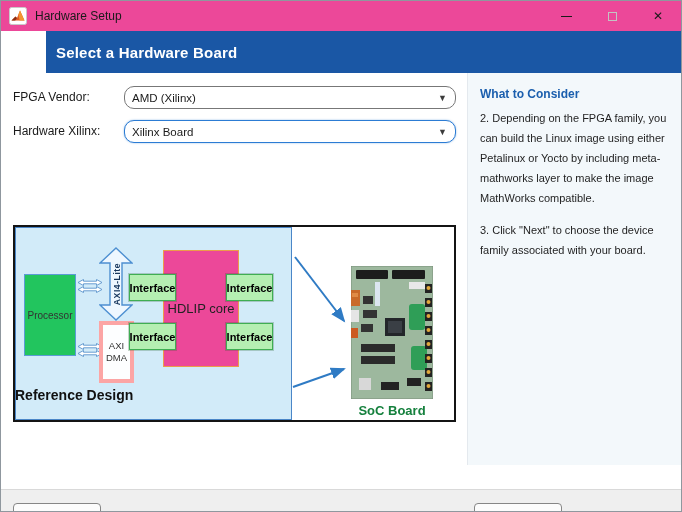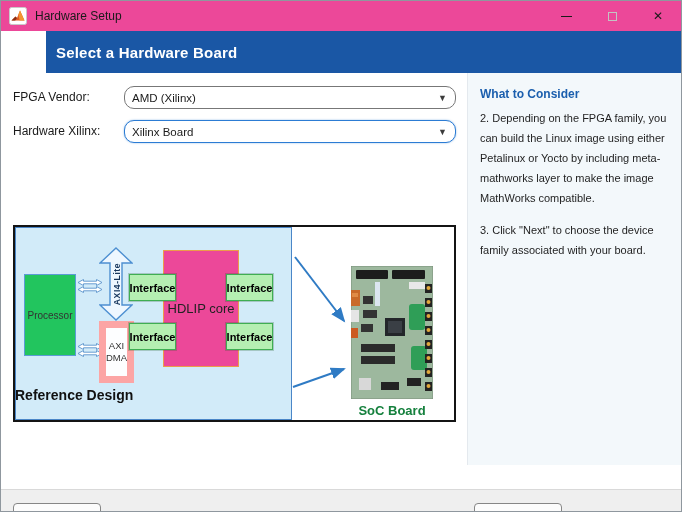--- a/index.html
+++ b/index.html
@@ -58,21 +58,21 @@
   .diagram {
     position:absolute; left:12px; top:224px; width:443px; height:197px;
     border:2px solid #141414; background:#ffffff;
   }
   .blue-region {
     position:absolute; left:0; top:0; width:277px; height:100%;
     background:#d2ebf9; border:1px solid #4a86c8;
   }
   .dbox { position:absolute; display:flex; align-items:center; justify-content:center; text-align:center; }
   .proc-box { left:9px; top:47px; width:52px; height:82px; background:#22c55e; border:1px solid #5b9bd5; font-size:10px; color:#333; }
-  .dma-box { left:84px; top:94px; width:35px; height:62px; background:#fdfeff; border:7px solid #fca5a5; font-size:9.5px; color:#333; flex-direction:column; line-height:12px; }
+  .dma-box { left:84px; top:94px; width:35px; height:62px; background:#fdfeff; border:4px solid #fca5a5; font-size:9.5px; color:#333; flex-direction:column; line-height:12px; }
   .hdl-box { left:148px; top:23px; width:76px; height:117px; background:#ec4899; border:1.5px solid #ec9c49; font-size:13px; color:#222; line-height:17px; }
   .if-box { width:47px; height:27px; background:#b5efb2; border:1px solid #3fae53; box-shadow:0 0 0 1px rgba(30,90,40,.25); font-size:11px; font-weight:bold; color:#000; }
   .ref-label { position:absolute; left:0; top:160px; width:284px; text-align:left; font-size:14px; font-weight:bold; color:#111; }
   .soc-img { position:absolute; left:336px; top:39px; width:82px; height:133px; }
   .soc-label { position:absolute; left:326px; top:176px; width:102px; text-align:center; font-size:13px; font-weight:bold; color:#15803d; }
   .axi-arrow-svg { position:absolute; left:84px; top:20px; }
   .conn-svg { position:absolute; }
   .pointer-svg { position:absolute; left:0; top:0; pointer-events:none; }
 
   

